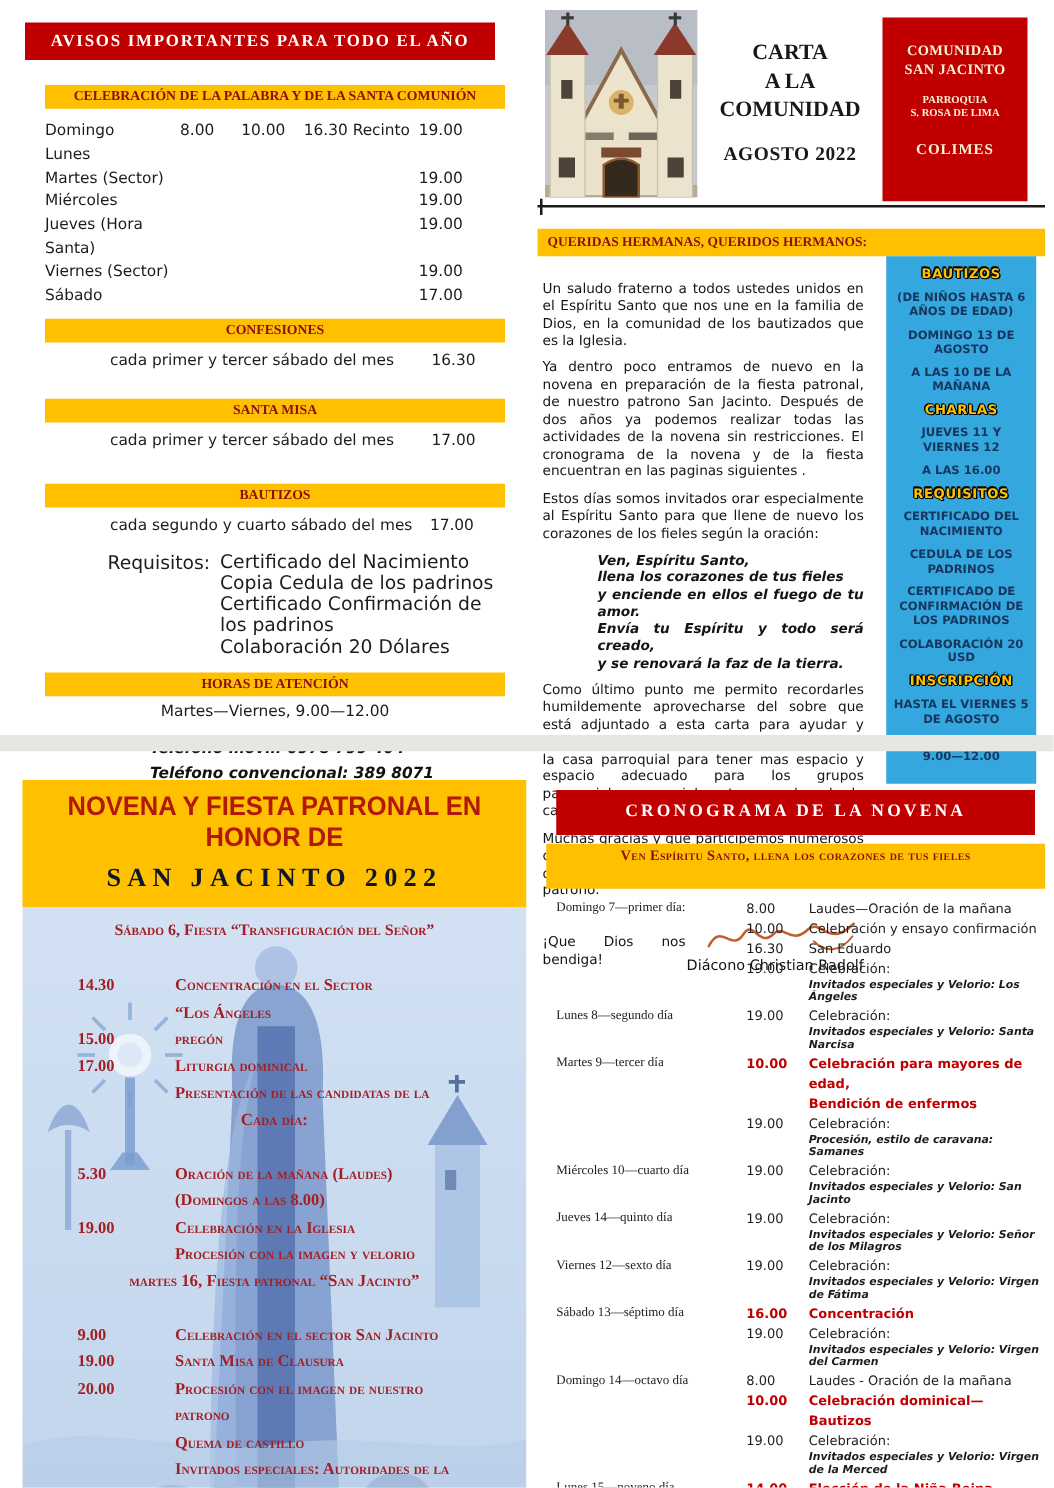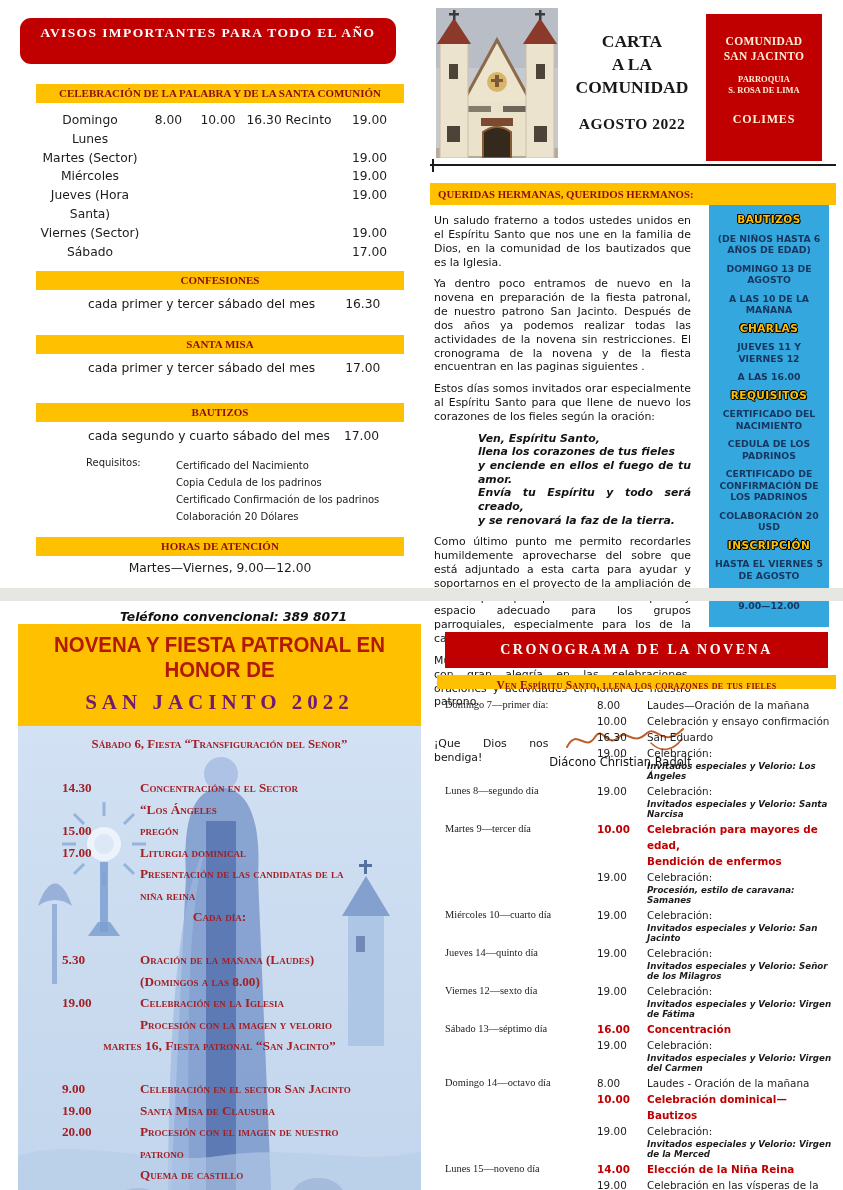--- a/index.html
+++ b/index.html
@@ -6,83 +6,83 @@
   body{width:843px;height:1190px;font-family:"DejaVu Sans",sans-serif;color:#1c1c1c;position:relative;overflow:hidden;}
   .page{position:absolute;inset:0;background:#ffffff;}
   .divider{position:absolute;left:0;top:588px;width:843px;height:13px;background:#e6e6e3;}
 
   
   .red-banner{background:#c00000;color:#ffffff;font-family:"Liberation Serif",serif;font-weight:bold;text-align:center;}
   .gold-bar{background:#ffc000;color:#8b0e10;font-family:"Liberation Serif",serif;font-weight:bold;text-align:center;}
 
   
   .avisos{position:absolute;left:6px;top:8px;width:412px;}
-  .avisos .red-banner{margin:10px 22px 0 14px;height:46px;line-height:30px;font-size:13.5px;letter-spacing:1.4px;border-radius:11px;}
+  .avisos .red-banner{margin:10px 22px 0 14px;height:30px;line-height:30px;font-size:13.5px;letter-spacing:1.4px;}
   .avisos .content{padding:0 14px 0 30px;}
   .avisos .gold-bar{height:19px;line-height:19px;font-size:11px;}
   .gb1{margin-top:20px;} .gb2{margin-top:10px;} .gb3{margin-top:22px;} .gb4{margin-top:26px;} .gb5{margin-top:12px;}
-  .sched{margin-top:8px;font-size:12.3px;text-align:center;}
+  .sched{margin-top:8px;font-size:12.3px;}
   .srow{display:grid;grid-template-columns:108px 49px 50px 92px 1fr;line-height:18.8px;}
   .sec-line{display:flex;padding-left:52px;gap:30px;font-size:12.3px;margin-top:5px;line-height:18px;}
   .sec-line.tight{gap:14px;}
-  .req{display:grid;grid-template-columns:90px 1fr;padding-left:50px;margin-top:12px;font-size:10px;}
+  .req{display:grid;grid-template-columns:90px 1fr;padding-left:50px;margin-top:12px;font-size:15px;}
   .req-items div{line-height:17px;}
   .horas-line{text-align:center;font-size:12.3px;margin-top:5px;}
   .contact{margin-top:12px;padding-left:84px;font-weight:bold;font-style:italic;font-size:12.3px;color:#111;}
   .contact div{line-height:20px;}
 
   
   .carta{position:absolute;left:430px;top:6px;width:406px;}
   .masthead{position:relative;height:158px;}
   .church{position:absolute;left:6px;top:2px;width:122px;height:150px;}
   .titleblock{position:absolute;left:128px;top:24px;width:148px;text-align:center;font-family:"Liberation Serif",serif;font-weight:bold;color:#181818;}
   .titleblock .tl{font-size:17.5px;line-height:23px;}
   .titleblock .date{margin-top:16px;font-size:15.5px;letter-spacing:.5px;}
   .redbox{position:absolute;left:276px;top:8px;width:116px;height:147px;background:#c00000;color:#fcefd4;text-align:center;font-family:"Liberation Serif",serif;box-sizing:border-box;padding-top:20px;}
   .redbox .b1{font-size:11.5px;font-weight:bold;line-height:15px;letter-spacing:.3px;}
   .redbox .b2{font-size:8.5px;font-weight:bold;line-height:11px;margin-top:10px;}
   .redbox .b3{font-size:12px;font-weight:bold;margin-top:16px;letter-spacing:.8px;}
   .mast-line{position:relative;margin-top:0;border-top:2.5px solid #1b1b1b;}
   .mast-line::before{content:"";position:absolute;left:2px;top:-7px;width:2px;height:13px;background:#1b1b1b;}
   .greeting{margin-top:17px;height:22px;line-height:22px;background:#ffc000;color:#8b0e10;font-family:"Liberation Serif",serif;font-weight:bold;font-size:10.8px;padding-left:8px;box-sizing:border-box;}
   .carta-body{display:flex;align-items:flex-start;}
-  .letter{width:268px;padding:9px 7px 0 4px;box-sizing:border-box;font-size:10.9px;line-height:1.27;text-align:justify;color:#141414;}
+  .letter{width:268px;padding:19px 7px 0 4px;box-sizing:border-box;font-size:10.9px;line-height:1.27;text-align:justify;color:#141414;}
   .letter p{margin:0 0 8px 0;}
   .prayer{margin:0 0 8px 44px;font-weight:bold;font-style:italic;}
   .prayer div{line-height:1.25;}
   .close-row{display:flex;justify-content:space-between;align-items:flex-start;margin-top:14px;}
   .closing{padding-top:14px;}
   .sig{width:160px;text-align:right;}
   .sig svg{display:block;margin:0 0 0 auto;}
   .sig .sig-name{font-size:11.5px;margin-top:2px;color:#111;}
   .bluebox{width:120px;margin-left:11px;background:#34a7df;min-height:358px;box-sizing:border-box;padding:9px 5px;text-align:center;color:#17365d;font-weight:bold;font-size:9.3px;}
   .bluebox .bitem{line-height:11.5px;margin-bottom:7px;}
   .bluebox .bitem.hl{color:#ffc000;font-size:10.5px;letter-spacing:.5px;
     text-shadow:1px 0 0 #000,-1px 0 0 #000,0 1px 0 #000,0 -1px 0 #000,1px 1px 0 #000,-1px -1px 0 #000;}
 
   
   .novena{position:absolute;left:18px;top:624px;width:403px;}
   .nov-head{background:#ffc000;text-align:center;padding:9px 2px 11px 2px;}
   .nov-head .n1{display:inline-block;transform:scaleX(.95);font-family:"Liberation Sans",sans-serif;font-weight:800;font-size:21.5px;color:#b21807;letter-spacing:0;}
-  .nov-head .n2{font-family:"Liberation Serif",serif;font-weight:800;font-size:21px;color:#701a75;letter-spacing:5px;margin-top:7px;}
+  .nov-head .n2{font-family:"Liberation Serif",serif;font-weight:800;font-size:21px;color:#0f172a;letter-spacing:5px;margin-top:7px;}
   .nov-body{position:relative;height:486px;background:linear-gradient(#d2e1f3,#c2d5ec);overflow:hidden;}
   .nov-body svg.bg{position:absolute;inset:0;}
   .plist{position:relative;z-index:1;padding-top:8px;}
   .pitem{display:flex;line-height:21.5px;font-family:"Liberation Serif",serif;font-variant:small-caps;font-weight:bold;font-size:13.2px;color:#a31f24;}
   .ptime{flex:0 0 78px;padding-left:44px;box-sizing:content-box;}
   .plines{flex:1;padding-right:6px;}
   .pline{display:block;}
   .pitem.subhead,.pitem.heading{display:block;text-align:center;}
   .pitem.subhead{font-size:12.8px;}
   .pitem.heading{font-size:13.5px;}
 
   
   .crono{position:absolute;left:437px;top:627px;width:399px;}
   .crono .red-banner{margin:5px 8px 0 8px;height:36px;line-height:36px;font-size:14px;letter-spacing:2.5px;}
-  .crono .gold-bar{margin:7px 0 0 0;height:14px;line-height:21px;font-size:11.5px;font-variant:small-caps;letter-spacing:.3px;}
+  .crono .gold-bar{margin:7px 0 0 0;height:36px;line-height:21px;font-size:11.5px;font-variant:small-caps;letter-spacing:.3px;}
   .ctable{margin-top:8px;padding-left:8px;}
   .crow{display:grid;grid-template-columns:152px 50px 1fr;font-size:10.4px;line-height:16px;}
   .crow.gap{margin-top:2px;}
   .cday{color:#1c1c1c;font-family:Liberation Serif, serif;}
   .ctext{white-space:pre-line;padding-right:4px;}
   .crow.red .ctime,.crow.red .ctext{color:#c00000;font-weight:bold;}
   .crow.note{line-height:10px;margin:0 0 2px 0;}
   .crow.note .ctext{font-size:8.7px;font-weight:bold;font-style:italic;}
 </style>
 </head>
@@ -350,21 +350,20 @@
 
             <span class="pline">pregón</span>
             </span>
           </div>
           <div class="pitem">
             <span class="ptime">17.00</span>
             <span class="plines">
 
             <span class="pline">Liturgia dominical</span>
               <span class="pline">Presentación de las candidatas de la</span>
-              <span class="pline">niña reina</span>
             </span>
           </div>
           <div class="pitem heading">
             
             <span class="plines">
               
             <span class="pline">Cada día:</span></span>
           </div>
           <div class="pitem">
             <span class="ptime">5.30</span>

